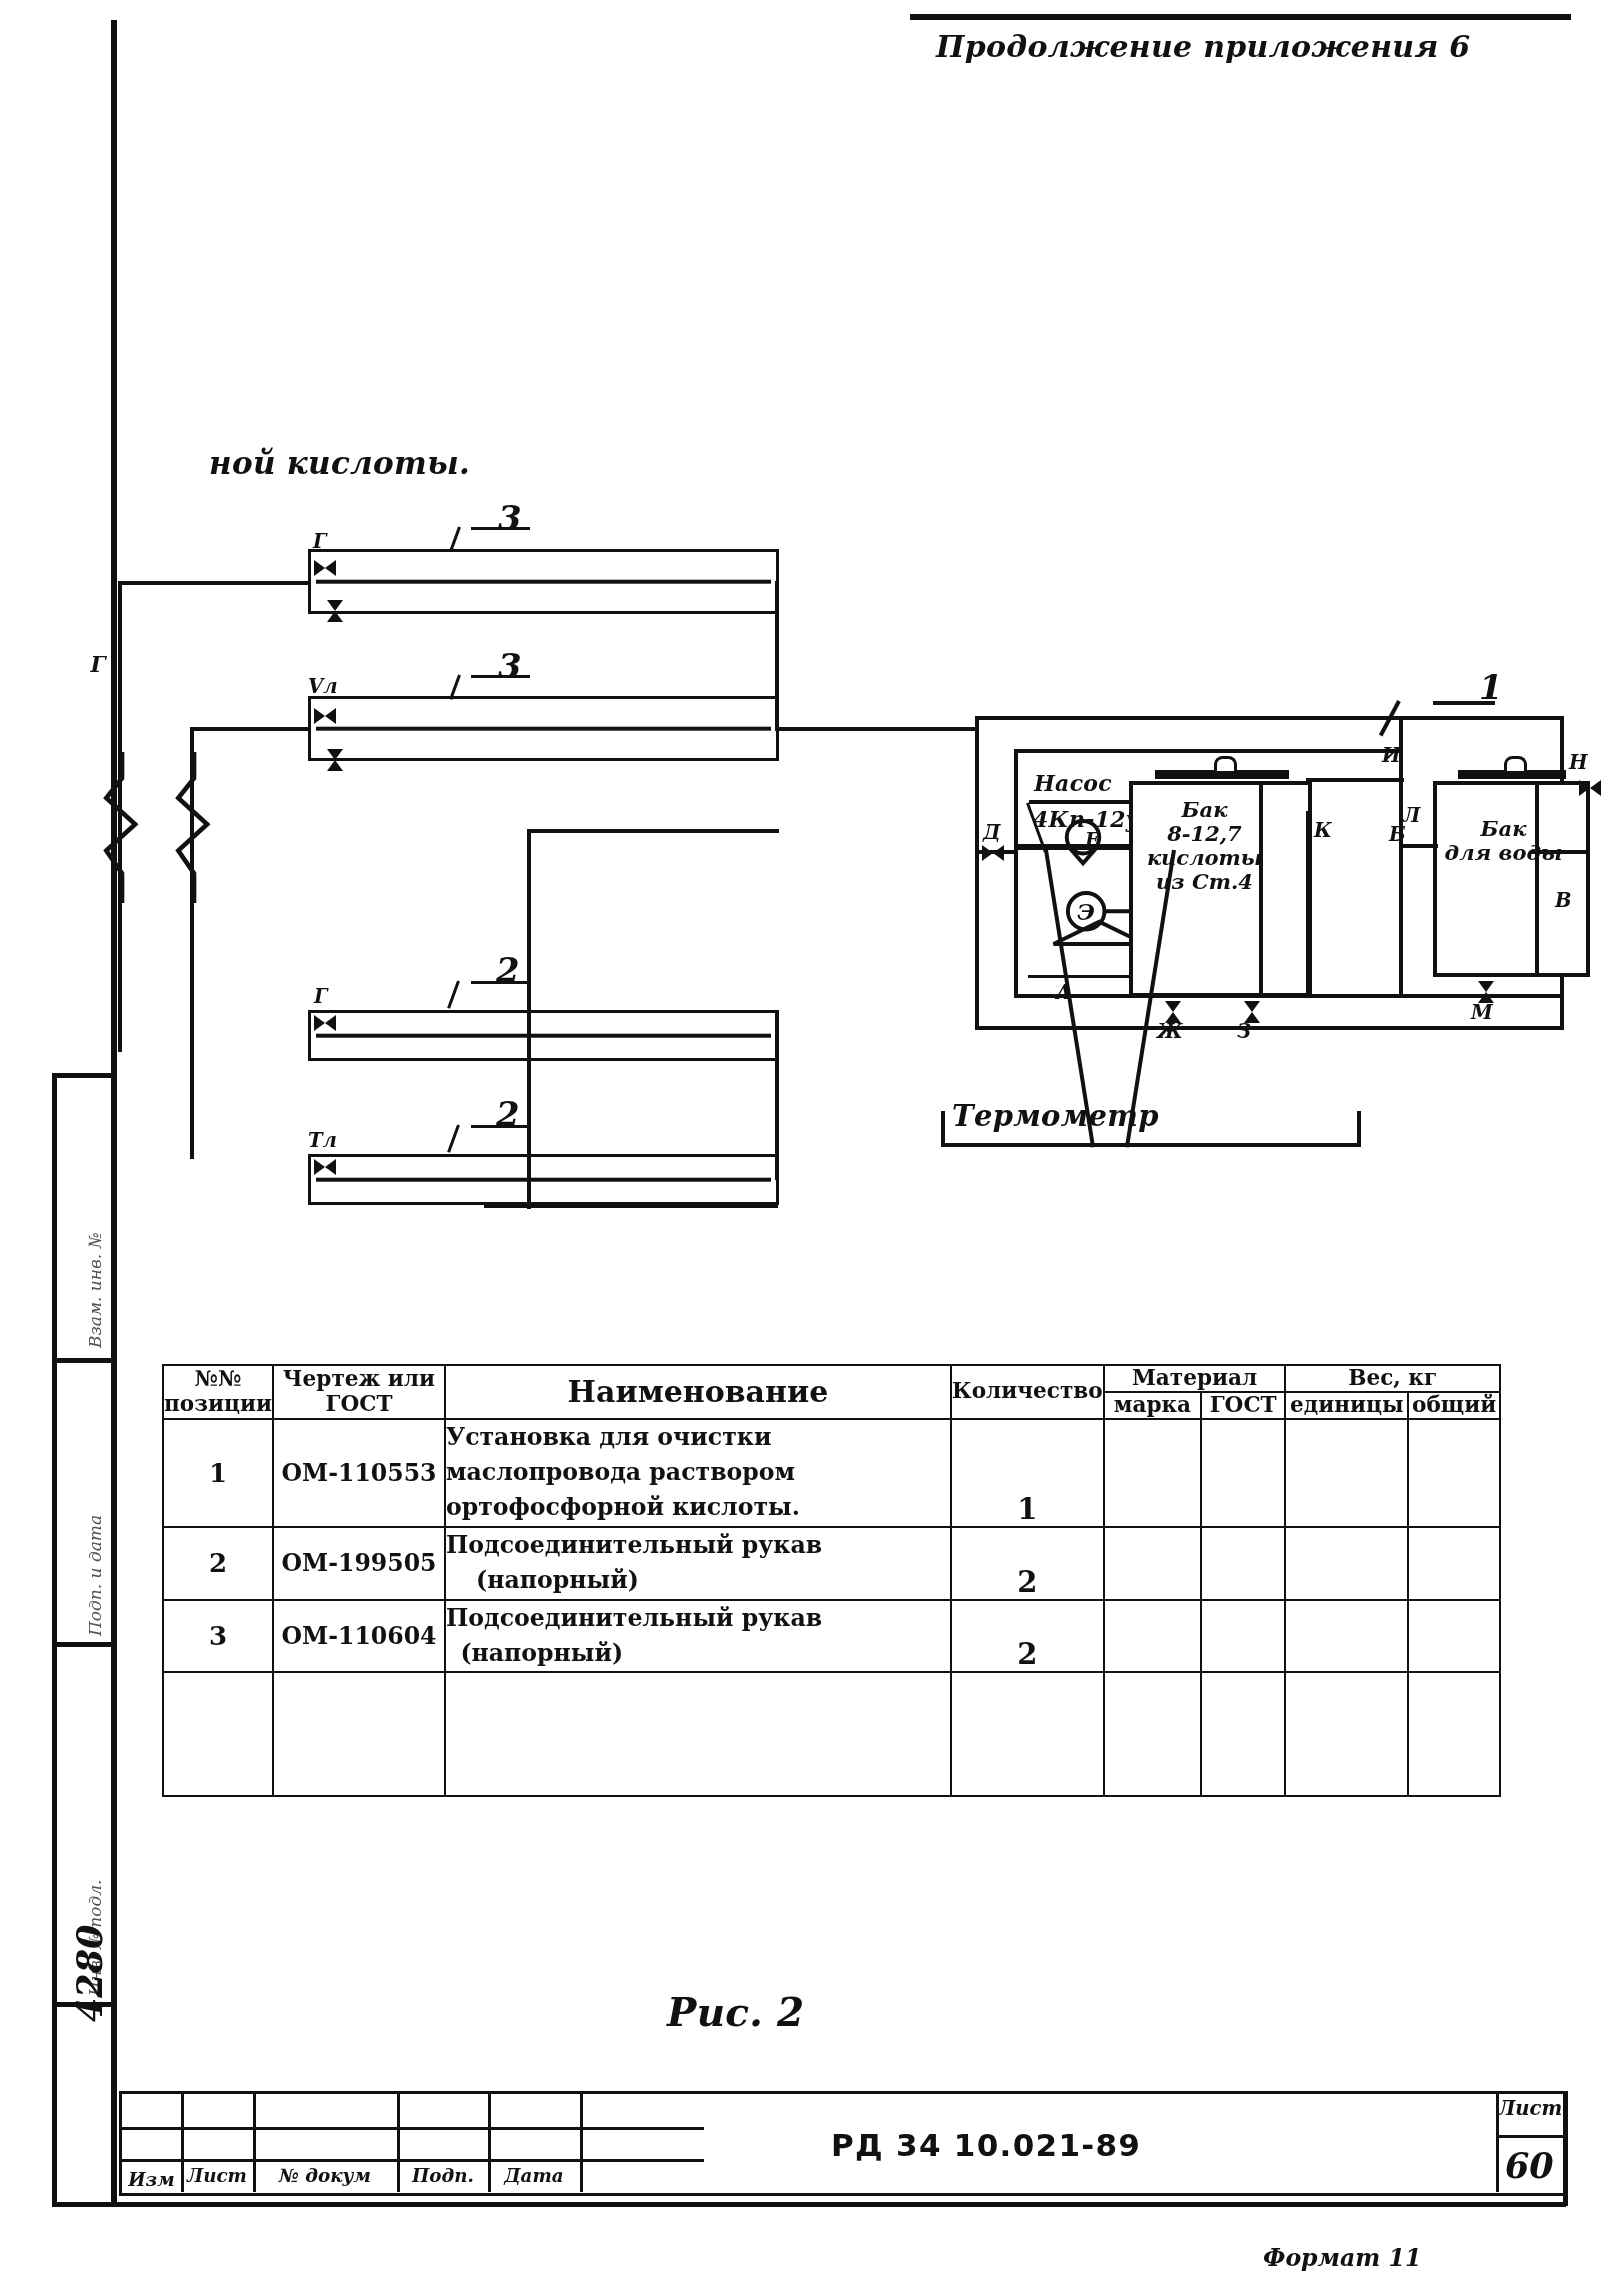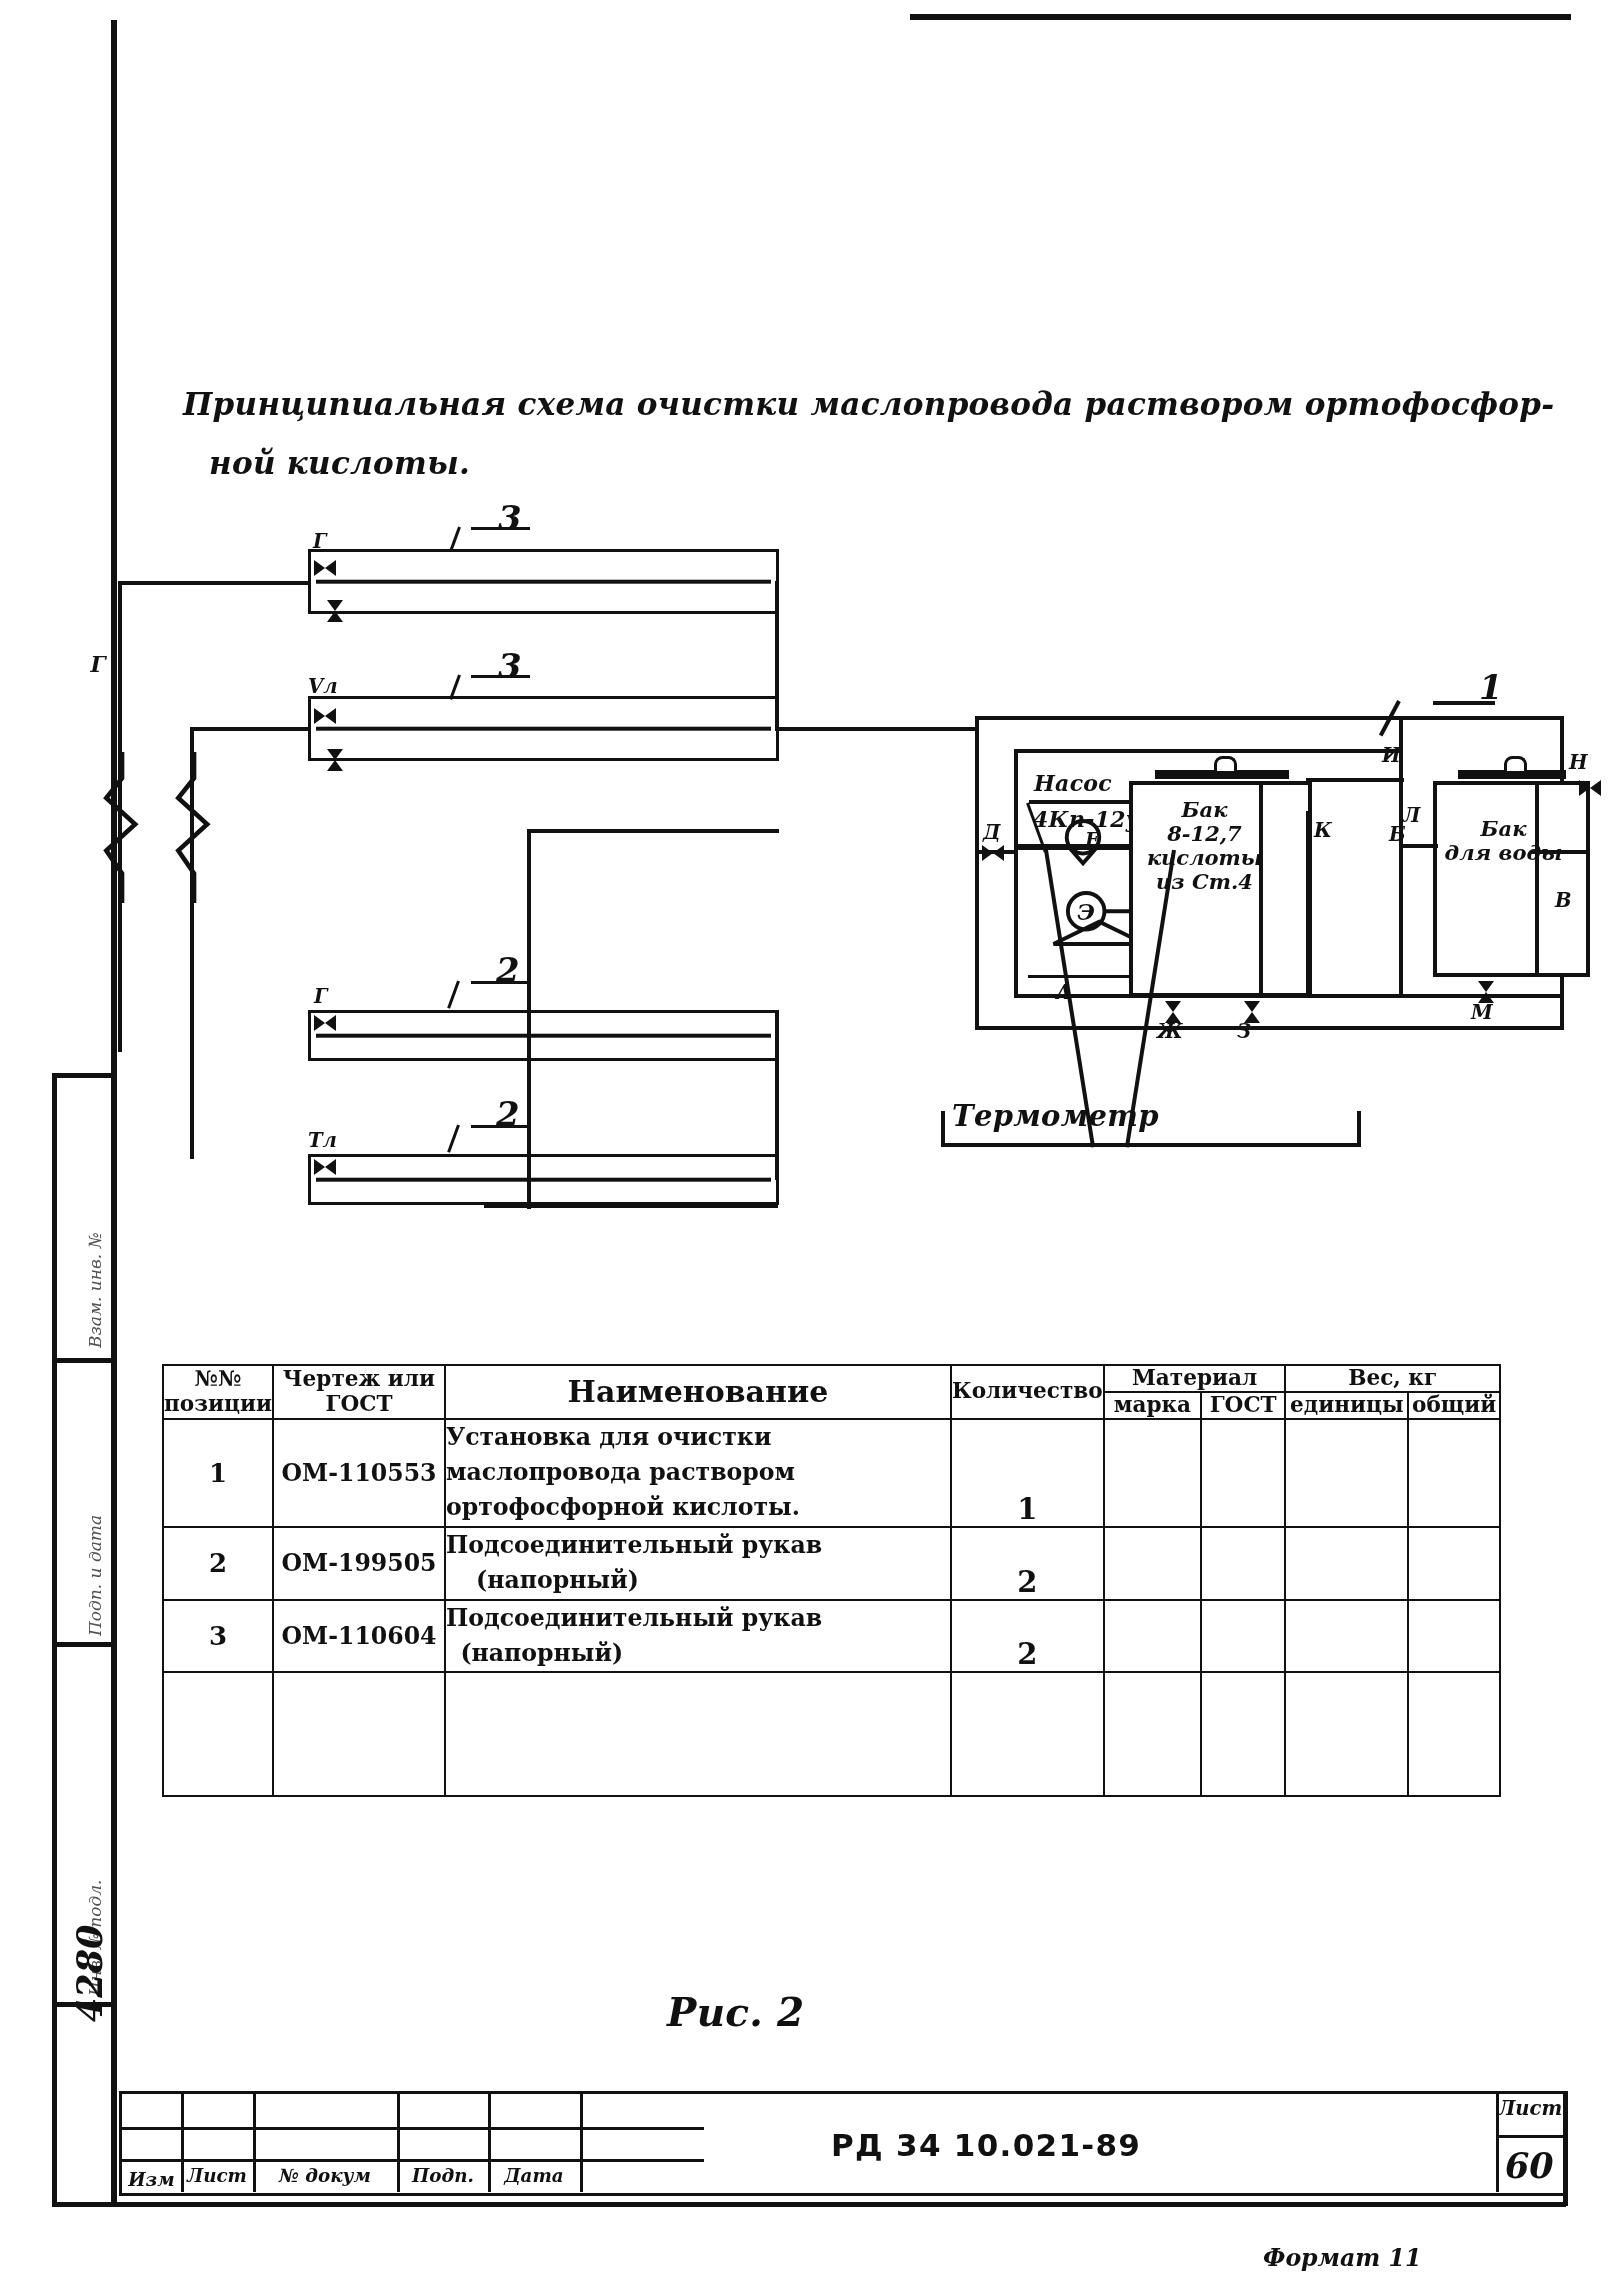--- a/index.html
+++ b/index.html
@@ -88,22 +88,22 @@
   <div class="ln" style="left:52px;top:1358px;width:64px;height:4.6px;"></div>
   <div class="ln" style="left:52px;top:1642px;width:64px;height:4.6px;"></div>
   <div class="ln" style="left:52px;top:2002px;width:64px;height:4.6px;"></div>
   <div class="ln" style="left:52px;top:2202px;width:1514px;height:4.6px;"></div>
   <div class="ln" style="left:1563px;top:2091px;width:4.6px;height:115px;"></div>
 
   <div class="side-text" style="left:85px;top:1348px;">Взам. инв. №</div>
   <div class="side-text" style="left:85px;top:1636px;">Подп. и дата</div>
   <div class="side-text" style="left:85px;top:1996px;">Инв. № подл.</div>
 
-
-  <div class="abs hand" id="scheme-title-1">Принципиальная схема очистки маслопровода раствором ортофосфор-</div>
+  <div class="abs hand" id="doc-header">Продолжение приложения 6</div>
+
   <div class="abs hand" id="scheme-title-2">ной кислоты.</div>
 
   <div id="schematic">
 
     <div class="pipe" style="left:190px;top:26px;width:471px;height:65px;">
       <div class="inner"></div>
     </div>
     <div class="valve" style="left:196px;top:37px;"></div>
     <div class="vlabel" style="left:195px;top:6.5px;">Г</div>
     <div class="valve-v" style="left:209px;top:77px;"></div>

